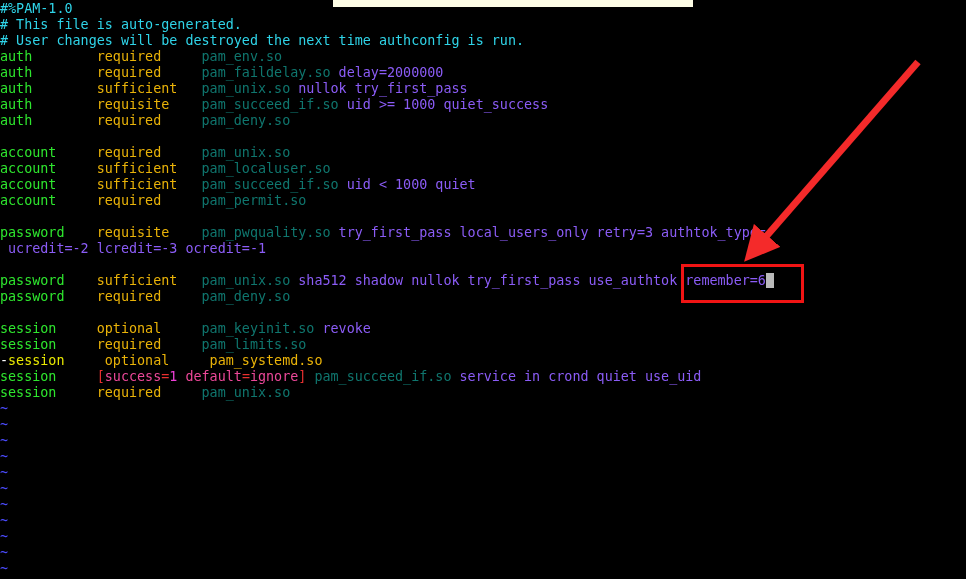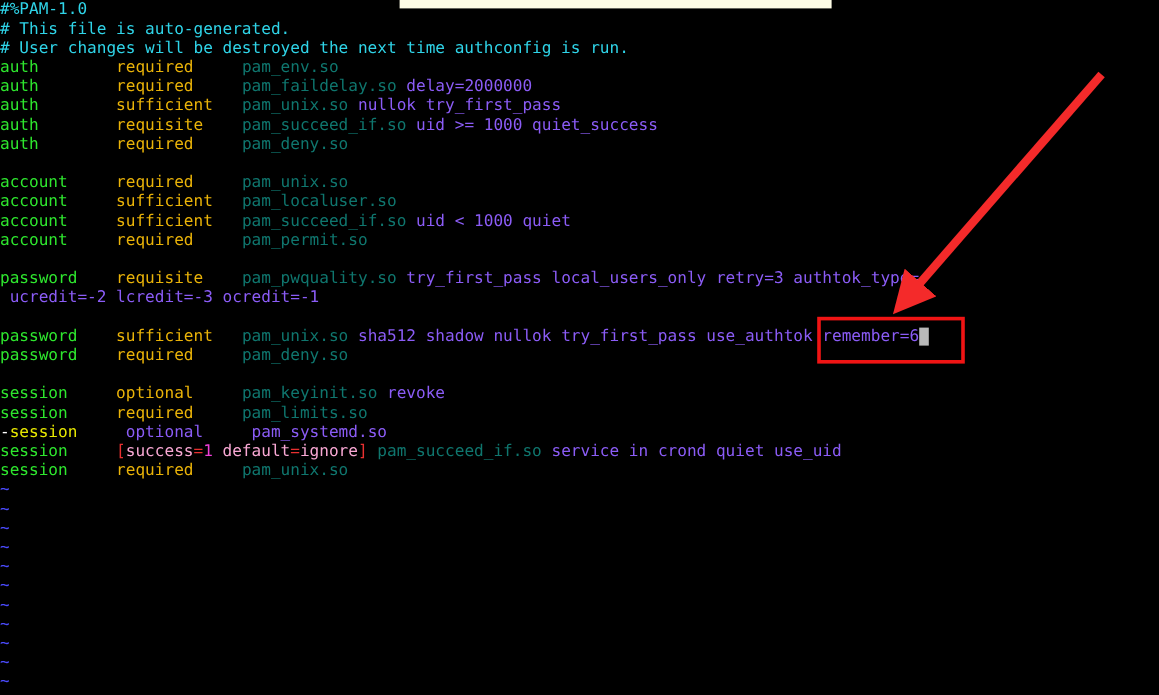--- a/index.html
+++ b/index.html
@@ -50,23 +50,23 @@
     font-family: "DejaVu Sans Mono", "Liberation Mono", monospace;
   }
   
   .c-comment   { color: #2fd4e8; }
   .c-type      { color: #2ee62e; }
   .c-ctrl      { color: #eab308; }
   .c-module    { color: #0f766e; }
   .c-args      { color: #8b5cf6; }
   .c-dash      { color: #ffffff; }
   .c-yellow    { color: #e8e800; }
-  .c-grey      { color: #8b5cf6; }
+  .c-grey      { color: #eab308; }
   .c-red       { color: #e83030; }
-  .c-cyan      { color: #f9a8d4; }
+  .c-cyan      { color: #ec4899; }
   .c-magenta   { color: #ef3fd8; }
   .c-tilde     { color: #4b4bff; }
   .cursor {
     background: #b9b9b9;
     color: #000000;
   }
   
   #annot {
     position: absolute;
     top: 0; left: 0;

